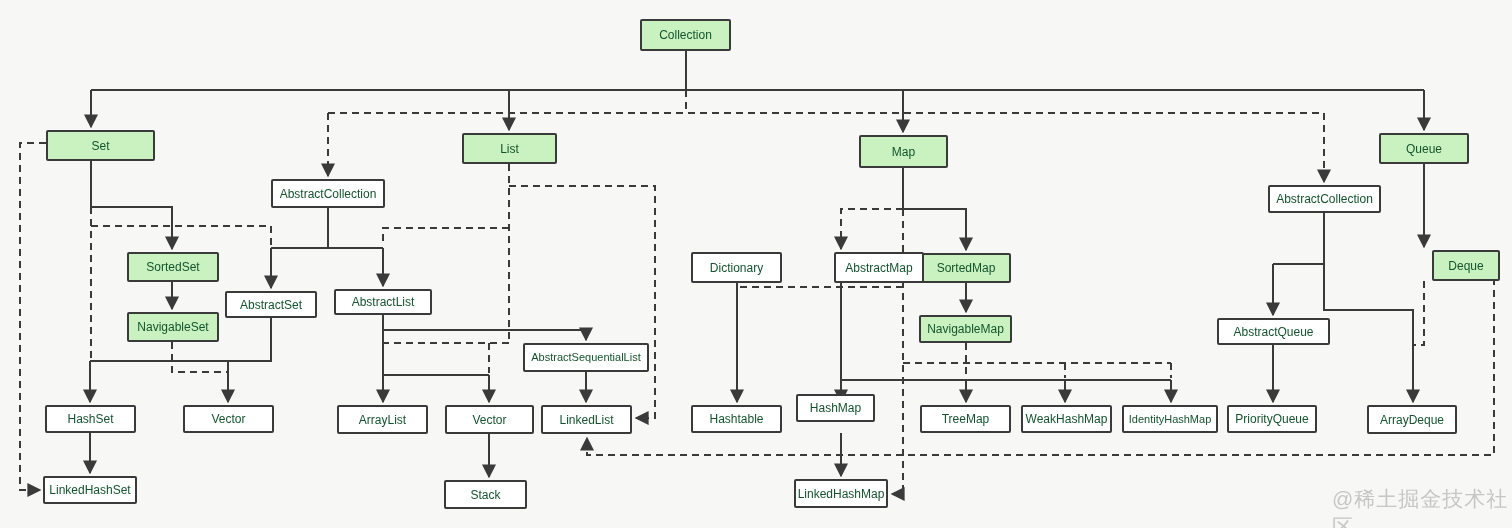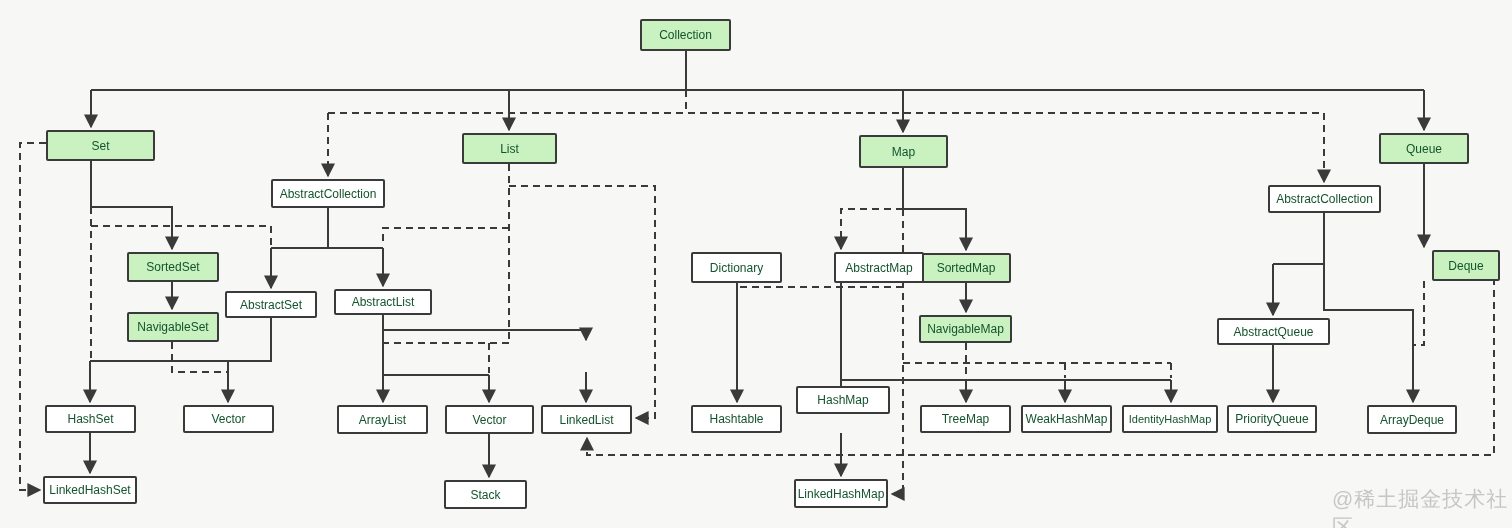--- a/index.html
+++ b/index.html
@@ -109,31 +109,32 @@
   <div class="node green" style="left:1379px;top:133px;width:90px;height:31px">Queue</div>
   <div class="node green" style="left:127px;top:252px;width:92px;height:30px">SortedSet</div>
   <div class="node green" style="left:127px;top:312px;width:92px;height:30px">NavigableSet</div>
   <div class="node green" style="left:921px;top:253px;width:90px;height:30px">SortedMap</div>
   <div class="node green" style="left:919px;top:315px;width:93px;height:28px">NavigableMap</div>
   <div class="node green" style="left:1432px;top:250px;width:68px;height:31px">Deque</div>
 
   <div class="node" style="left:271px;top:179px;width:114px;height:29px">AbstractCollection</div>
   <div class="node" style="left:225px;top:291px;width:92px;height:27px">AbstractSet</div>
   <div class="node" style="left:334px;top:289px;width:98px;height:26px">AbstractList</div>
+  <div class="node long" style="left:523px;top:343px;width:126px;height:29px">AbstractSequentialList</div>
   <div class="node" style="left:45px;top:405px;width:91px;height:28px">HashSet</div>
   <div class="node" style="left:183px;top:405px;width:91px;height:28px">Vector</div>
   <div class="node" style="left:43px;top:476px;width:94px;height:28px">LinkedHashSet</div>
   <div class="node" style="left:337px;top:405px;width:91px;height:29px">ArrayList</div>
   <div class="node" style="left:445px;top:405px;width:89px;height:29px">Vector</div>
   <div class="node" style="left:444px;top:480px;width:83px;height:29px">Stack</div>
   <div class="node" style="left:541px;top:405px;width:91px;height:29px">LinkedList</div>
   <div class="node" style="left:691px;top:252px;width:91px;height:31px">Dictionary</div>
   <div class="node" style="left:834px;top:252px;width:90px;height:31px">AbstractMap</div>
   <div class="node" style="left:691px;top:405px;width:91px;height:28px">Hashtable</div>
-  <div class="node" style="left:796px;top:386px;width:94px;height:28px">HashMap</div>
+  <div class="node" style="left:796px;top:394px;width:79px;height:28px">HashMap</div>
   <div class="node" style="left:794px;top:479px;width:94px;height:29px">LinkedHashMap</div>
   <div class="node" style="left:920px;top:405px;width:91px;height:28px">TreeMap</div>
   <div class="node" style="left:1021px;top:405px;width:91px;height:28px">WeakHashMap</div>
   <div class="node long" style="left:1122px;top:405px;width:96px;height:28px">IdentityHashMap</div>
   <div class="node" style="left:1268px;top:185px;width:113px;height:28px">AbstractCollection</div>
   <div class="node" style="left:1217px;top:318px;width:113px;height:27px">AbstractQueue</div>
   <div class="node" style="left:1227px;top:405px;width:90px;height:28px">PriorityQueue</div>
   <div class="node" style="left:1367px;top:405px;width:90px;height:29px">ArrayDeque</div>
 
   <div class="watermark">@稀土掘金技术社区</div>

